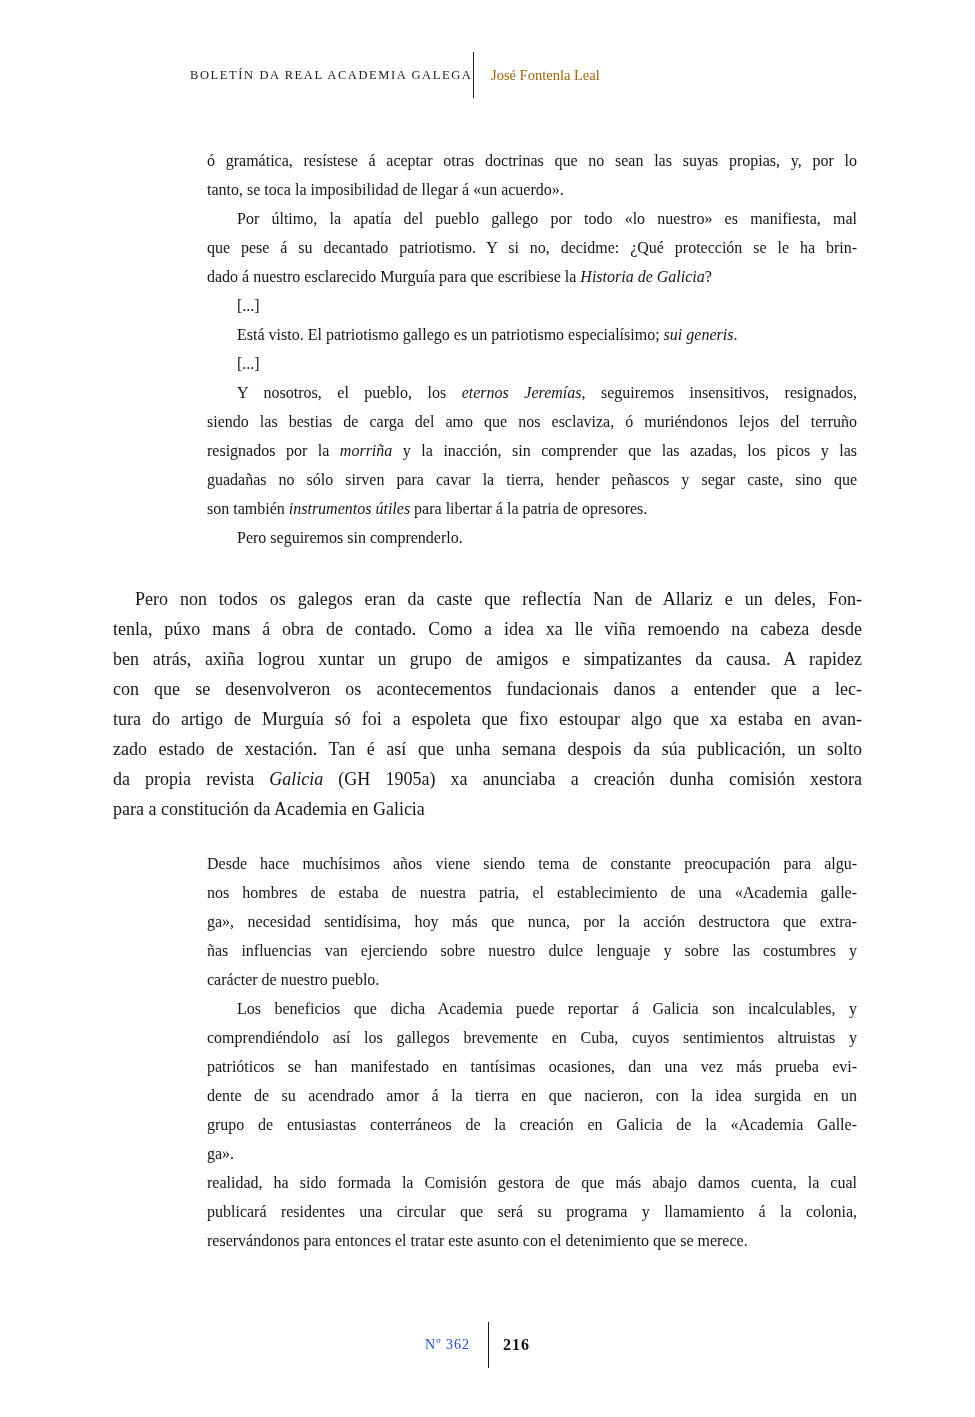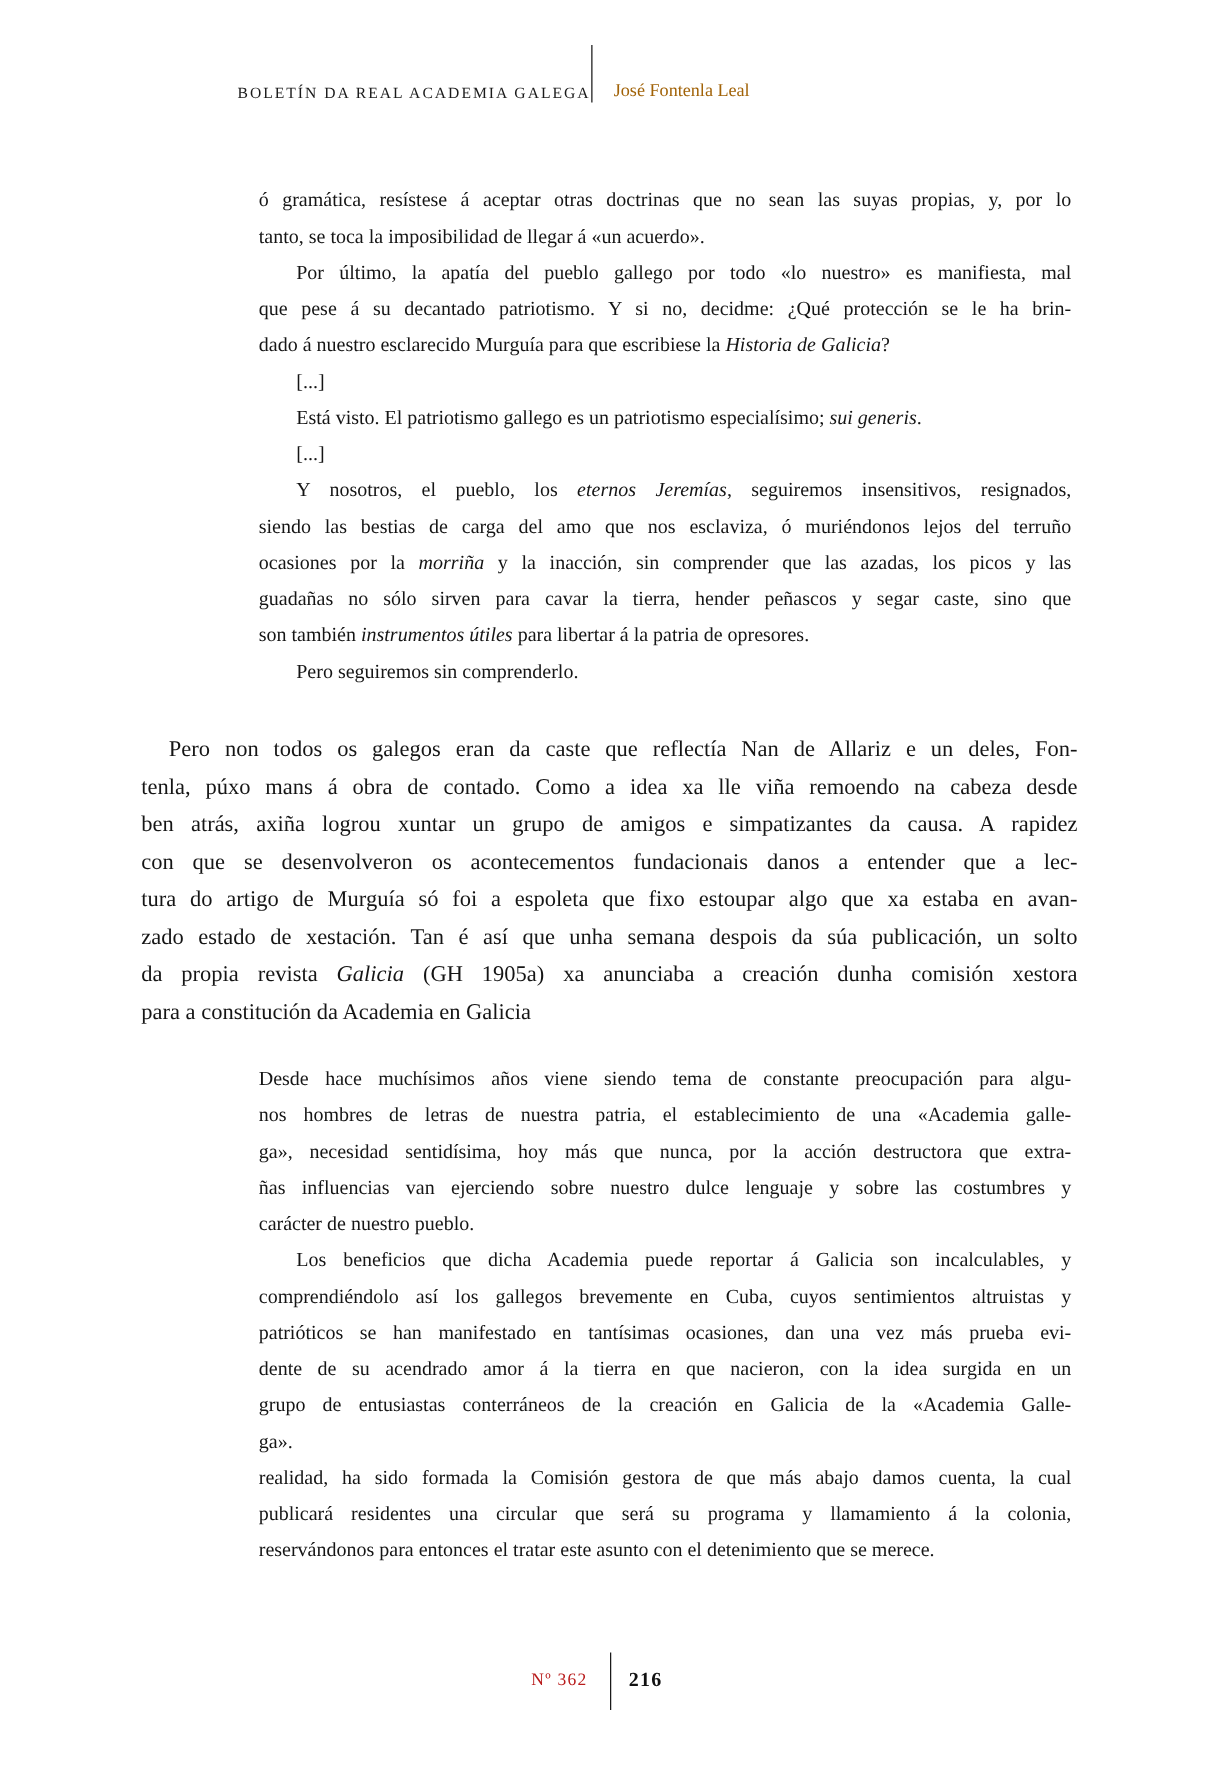--- a/index.html
+++ b/index.html
@@ -10,24 +10,24 @@
     background: #ffffff;
     font-family: "Liberation Serif", serif;
     color: #151515;
     overflow: hidden;
   }
 
   
   .header {
     position: absolute;
     left: 190px;
-    top: 36px;
+    top: 52px;
     height: 46px;
     display: flex;
-    align-items: flex-end;
+    align-items: center;
   }
   .journal {
     width: 283px;
     font-size: 12.5px;
     letter-spacing: 1.6px;
     white-space: nowrap;
     color: #1a1a1a;
   }
   .vrule {
     width: 1px;
@@ -78,21 +78,21 @@
     height: 46px;
     display: flex;
     align-items: center;
   }
   .issue {
     width: 140px;
     text-align: right;
     margin-right: 18px;
     font-size: 14px;
     letter-spacing: 1px;
-    color: #b91c1c;
+    color: #1d4ed8;
     white-space: nowrap;
   }
   .pagenum {
     margin-left: 14px;
     font-size: 16px;
     font-weight: bold;
     letter-spacing: 1px;
     color: #111111;
   }
 </style>
@@ -111,40 +111,40 @@
       <div class="line"><span>ó gramática, resístese á aceptar otras doctrinas que no sean las suyas propias, y, por lo</span></div>
       <div class="line last"><span>tanto, se toca la imposibilidad de llegar á «un acuerdo».</span></div>
       <div class="line indent"><span>Por último, la apatía del pueblo gallego por todo «lo nuestro» es manifiesta, mal</span></div>
       <div class="line"><span>que pese á su decantado patriotismo. Y si no, decidme: ¿Qué protección se le ha brin-</span></div>
       <div class="line last"><span>dado á nuestro esclarecido Murguía para que escribiese la </span><em>Historia de Galicia</em><span>?</span></div>
       <div class="line last indent"><span>[...]</span></div>
       <div class="line last indent"><span>Está visto. El patriotismo gallego es un patriotismo especialísimo; </span><em>sui generis</em><span>.</span></div>
       <div class="line last indent"><span>[...]</span></div>
       <div class="line indent"><span>Y nosotros, el pueblo, los </span><em>eternos Jeremías</em><span>, seguiremos insensitivos, resignados,</span></div>
       <div class="line"><span>siendo las bestias de carga del amo que nos esclaviza, ó muriéndonos lejos del terruño</span></div>
-      <div class="line"><span>ocasiones por la </span><em>morriña</em><span> y la inacción, sin comprender que las azadas, los picos y las</span></div>
+      <div class="line"><span>resignados por la </span><em>morriña</em><span> y la inacción, sin comprender que las azadas, los picos y las</span></div>
       <div class="line"><span>guadañas no sólo sirven para cavar la tierra, hender peñascos y segar caste, sino que</span></div>
       <div class="line last"><span>son también </span><em>instrumentos útiles</em><span> para libertar á la patria de opresores.</span></div>
       <div class="line last indent"><span>Pero seguiremos sin comprenderlo.</span></div>
     </div>
 
   <div class="block bodytext block-body">
       <div class="line indent"><span>Pero non todos os galegos eran da caste que reflectía Nan de Allariz e un deles, Fon-</span></div>
       <div class="line"><span>tenla, púxo mans á obra de contado. Como a idea xa lle viña remoendo na cabeza desde</span></div>
       <div class="line"><span>ben atrás, axiña logrou xuntar un grupo de amigos e simpatizantes da causa. A rapidez</span></div>
       <div class="line"><span>con que se desenvolveron os acontecementos fundacionais danos a entender que a lec-</span></div>
       <div class="line"><span>tura do artigo de Murguía só foi a espoleta que fixo estoupar algo que xa estaba en avan-</span></div>
       <div class="line"><span>zado estado de xestación. Tan é así que unha semana despois da súa publicación, un solto</span></div>
       <div class="line"><span>da propia revista </span><em>Galicia</em><span> (GH 1905a) xa anunciaba a creación dunha comisión xestora</span></div>
       <div class="line last"><span>para a constitución da Academia en Galicia</span></div>
     </div>
 
   <div class="block quote block-quote-2">
       <div class="line"><span>Desde hace muchísimos años viene siendo tema de constante preocupación para algu-</span></div>
-      <div class="line"><span>nos hombres de letras de nuestra patria, el establecimiento de una «Academia galle-</span></div>
+      <div class="line"><span>nos hombres de estaba de nuestra patria, el establecimiento de una «Academia galle-</span></div>
       <div class="line"><span>ga», necesidad sentidísima, hoy más que nunca, por la acción destructora que extra-</span></div>
       <div class="line"><span>ñas influencias van ejerciendo sobre nuestro dulce lenguaje y sobre las costumbres y</span></div>
       <div class="line last"><span>carácter de nuestro pueblo.</span></div>
       <div class="line indent"><span>Los beneficios que dicha Academia puede reportar á Galicia son incalculables, y</span></div>
       <div class="line"><span>comprendiéndolo así los gallegos brevemente en Cuba, cuyos sentimientos altruistas y</span></div>
       <div class="line"><span>patrióticos se han manifestado en tantísimas ocasiones, dan una vez más prueba evi-</span></div>
       <div class="line"><span>dente de su acendrado amor á la tierra en que nacieron, con la idea surgida en un</span></div>
       <div class="line"><span>grupo de entusiastas conterráneos de la creación en Galicia de la «Academia Galle-</span></div>
       <div class="line last"><span>ga».</span></div>
       <div class="line"><span>realidad, ha sido formada la Comisión gestora de que más abajo damos cuenta, la cual</span></div>

